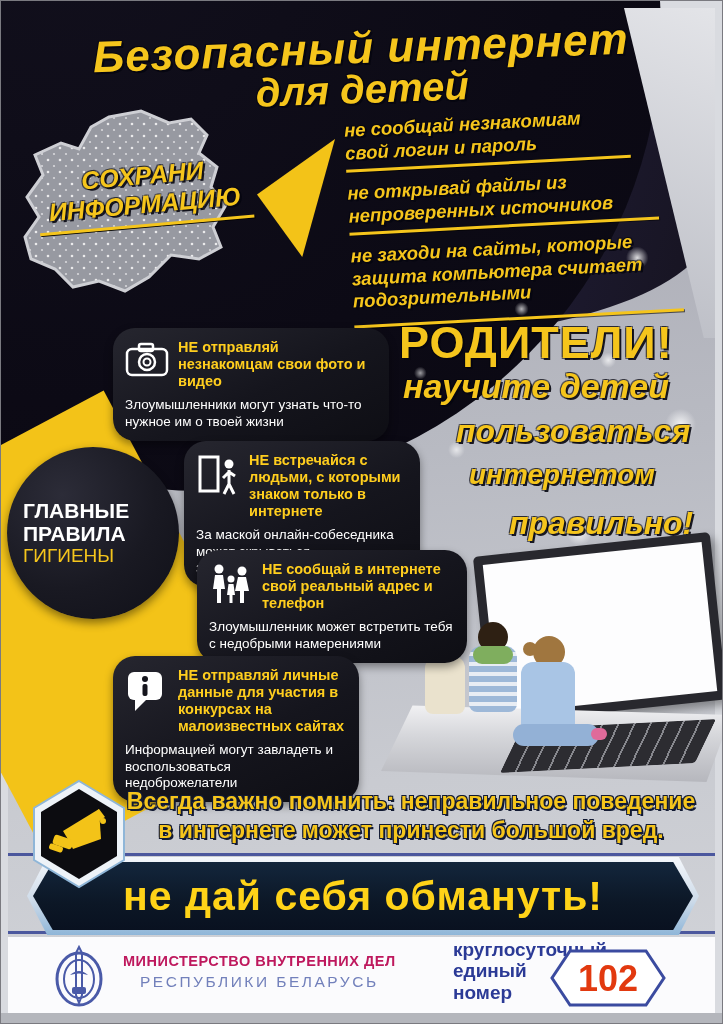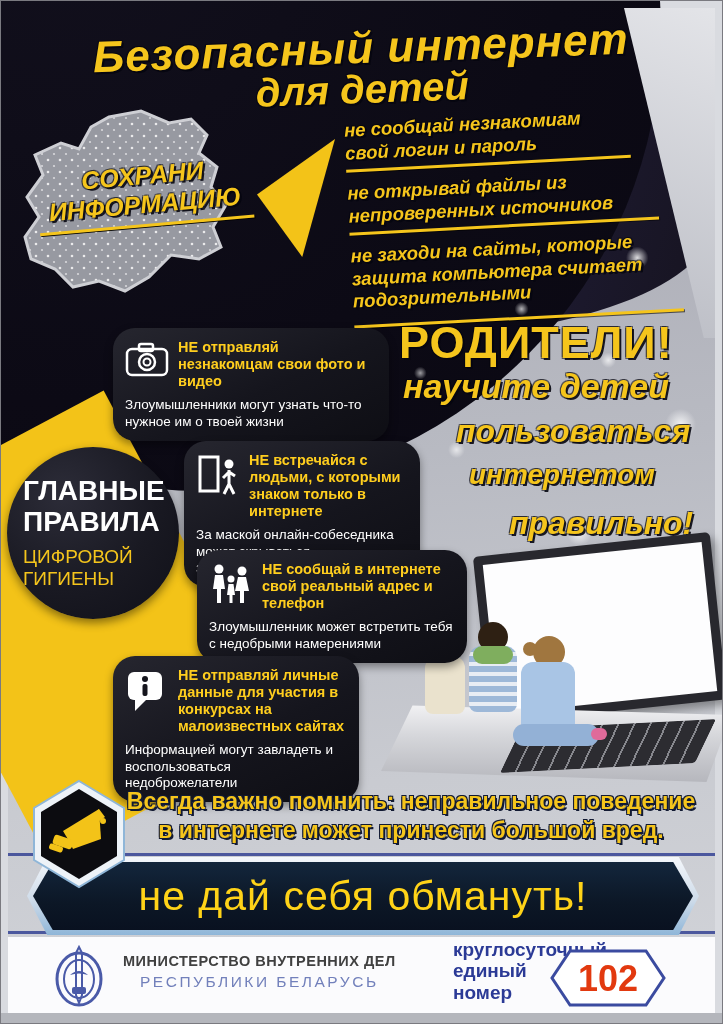--- a/index.html
+++ b/index.html
@@ -56,21 +56,21 @@
   .p1 { left:398px; top:316px; font-size:45px; font-style:normal; letter-spacing:1px; }
   .p2 { left:402px; top:366px; font-size:34px; }
   .p3 { left:455px; top:412px; font-size:32px; }
   .p4 { left:468px; top:458px; font-size:28px; }
   .p5 { left:508px; top:504px; font-size:32px; }
   
   .rules-circle { position:absolute; left:6px; top:446px; width:172px; height:172px; border-radius:50%;
     background:radial-gradient(circle at 32% 28%, #2c2c38 0%, #191922 55%, #101018 100%);
     box-shadow:0 4px 10px rgba(0,0,0,.45); display:flex; flex-direction:column; justify-content:center;
     padding-left:16px; }
-  .rules-circle .w { color:#fff; font-weight:bold; font-size:28px; line-height:1.1; }
+  .rules-circle .w { color:#fff; font-weight:bold; font-size:21px; line-height:1.1; }
   .rules-circle .y { color:#f5c51c; font-size:19px; line-height:1.15; }
   
   .card { position:absolute; background:linear-gradient(155deg,#26262f 0%,#15151d 55%,#0e0e14 100%);
     border-radius:22px; padding:11px 14px 11px 12px; box-shadow:0 4px 8px rgba(0,0,0,.4); z-index:6; }
   .card .head { display:flex; align-items:flex-start; gap:9px; }
   .card .icon { flex:0 0 44px; padding-top:2px; }
   .card .c-title { color:#ffce1e; font-weight:bold; font-size:14.5px; line-height:1.18; }
   .card .c-body { color:#fff; font-size:13.5px; line-height:1.2; margin-top:7px; }
   .card1 { left:112px; top:327px; width:276px; }
   .card2 { left:183px; top:440px; width:236px; }
@@ -99,26 +99,26 @@
   .blue-line-a { position:absolute; left:7px; right:7px; top:852px; height:3px; background:#2b3990; opacity:.8; }
   .blue-line-b { position:absolute; left:7px; right:7px; top:930px; height:3px; background:#2b3990; opacity:.8; }
   
   .slogan-outer { position:absolute; left:26px; top:856px; width:672px; height:78px; z-index:8;
     background:linear-gradient(180deg,#f4f7fb 0%,#cfdcea 55%,#8fb6d8 100%);
     clip-path:polygon(3% 0, 97% 0, 100% 50%, 97% 100%, 3% 100%, 0 50%); }
   .slogan-inner { position:absolute; left:6px; top:5px; right:6px; bottom:5px;
     background:linear-gradient(180deg,#13263c 0%,#0c1726 60%,#091120 100%);
     clip-path:polygon(3% 0, 97% 0, 100% 50%, 97% 100%, 3% 100%, 0 50%);
     display:flex; align-items:center; justify-content:center; }
-  .slogan-text { color:#ffd318; font-size:41px; font-weight:normal; letter-spacing:1px; }
+  .slogan-text { color:#ffd318; font-size:41px; font-weight:bold; letter-spacing:1px; }
   
   .footer { position:absolute; left:7px; right:7px; top:936px; height:78px; background:#fbfbfd; z-index:5; }
   .emblem { position:absolute; left:42px; top:8px; width:58px; height:64px; }
   .ministry { position:absolute; left:115px; top:16px; }
-  .ministry .m1 { color:#404040; font-weight:bold; font-size:14.5px; letter-spacing:.5px; }
+  .ministry .m1 { color:#be185d; font-weight:bold; font-size:14.5px; letter-spacing:.5px; }
   .ministry .m2 { color:#7280bb; font-size:15.5px; letter-spacing:2.5px; margin-top:4px;text-align:center; }
   .hotline { position:absolute; left:445px; top:2px; }
   .hotline .h-line { color:#2b3a96; font-weight:bold; font-size:19px; line-height:1.12; }
   .hex102 { position:absolute; left:95px; top:8px; }
   .hex102 text { font-family:"Liberation Sans",sans-serif; font-weight:bold; font-size:36px; fill:#e2390f; }
   .bottom-strip { position:absolute; left:0; right:0; bottom:0; height:10px; background:#b4b6bc; z-index:6; }
 </style>
 </head>
 <body>
 
@@ -178,21 +178,20 @@
     <span class="p-line p1 ystroke">РОДИТЕЛИ!</span>
     <span class="p-line p2 ystroke">научите детей</span>
     <span class="p-line p3 ystroke">пользоваться</span>
     <span class="p-line p4 ystroke">интернетом</span>
     <span class="p-line p5 ystroke">правильно!</span>
   </div>
 
   <div class="rules-circle">
     <span class="w">ГЛАВНЫЕ</span>
     <span class="w">ПРАВИЛА</span>
-    <span class="y" style="margin-top:8px">ЦИФРОВОЙ</span>
     <span class="y">ГИГИЕНЫ</span>
   </div>
 
   <div class="card card1">
     <div class="head">
       <span class="icon">
         <svg width="44" height="36" viewBox="0 0 44 36">
           <rect x="2" y="8" width="40" height="26" rx="5" fill="none" stroke="#fff" stroke-width="2.5"></rect>
           <rect x="14" y="3" width="14" height="7" rx="2" fill="none" stroke="#fff" stroke-width="2.5"></rect>
           <circle cx="22" cy="21" r="8" fill="none" stroke="#fff" stroke-width="2.5"></circle>

